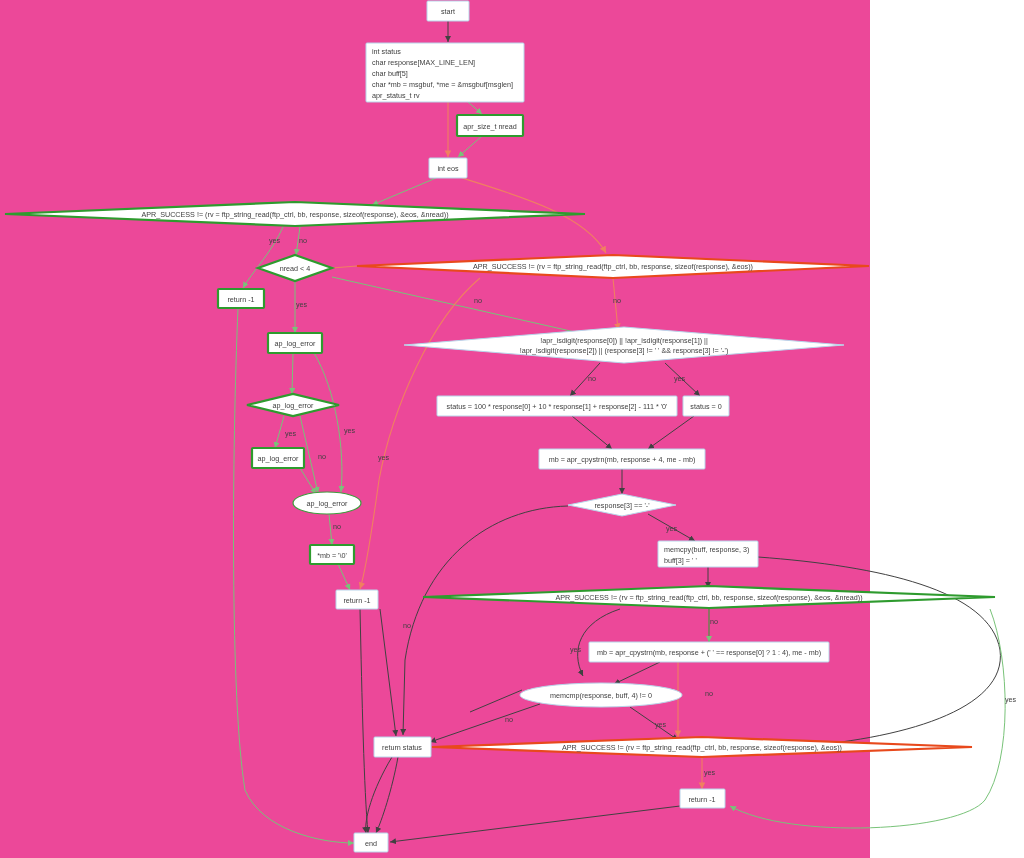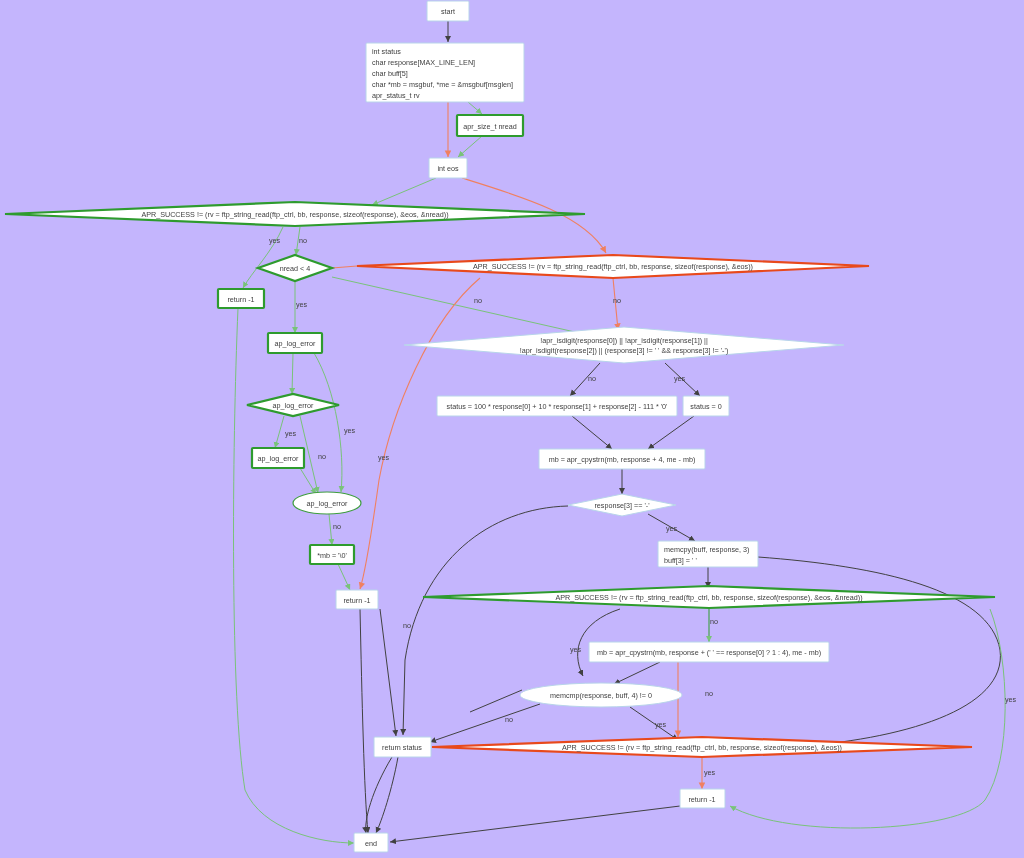--- a/index.html
+++ b/index.html
@@ -2,23 +2,23 @@
 <html><head>
 <meta charset="utf-8">
 <style>
   html, body {
     margin: 0;
     padding: 0;
     background: #ffffff;
   }
   #canvas-wrap {
     position: relative;
-    width: 1024px;
+    width: 870px;
     height: 858px;
-    background: #c4b5fd;
+    background: #ec4899;
     font-family: "Liberation Sans", sans-serif;
   }
   svg.flow {
     display: block;
     width: 1024px;
     height: 858px;
   }
   text {
     font-family: "Liberation Sans", sans-serif;
     font-size: 7.2px;

